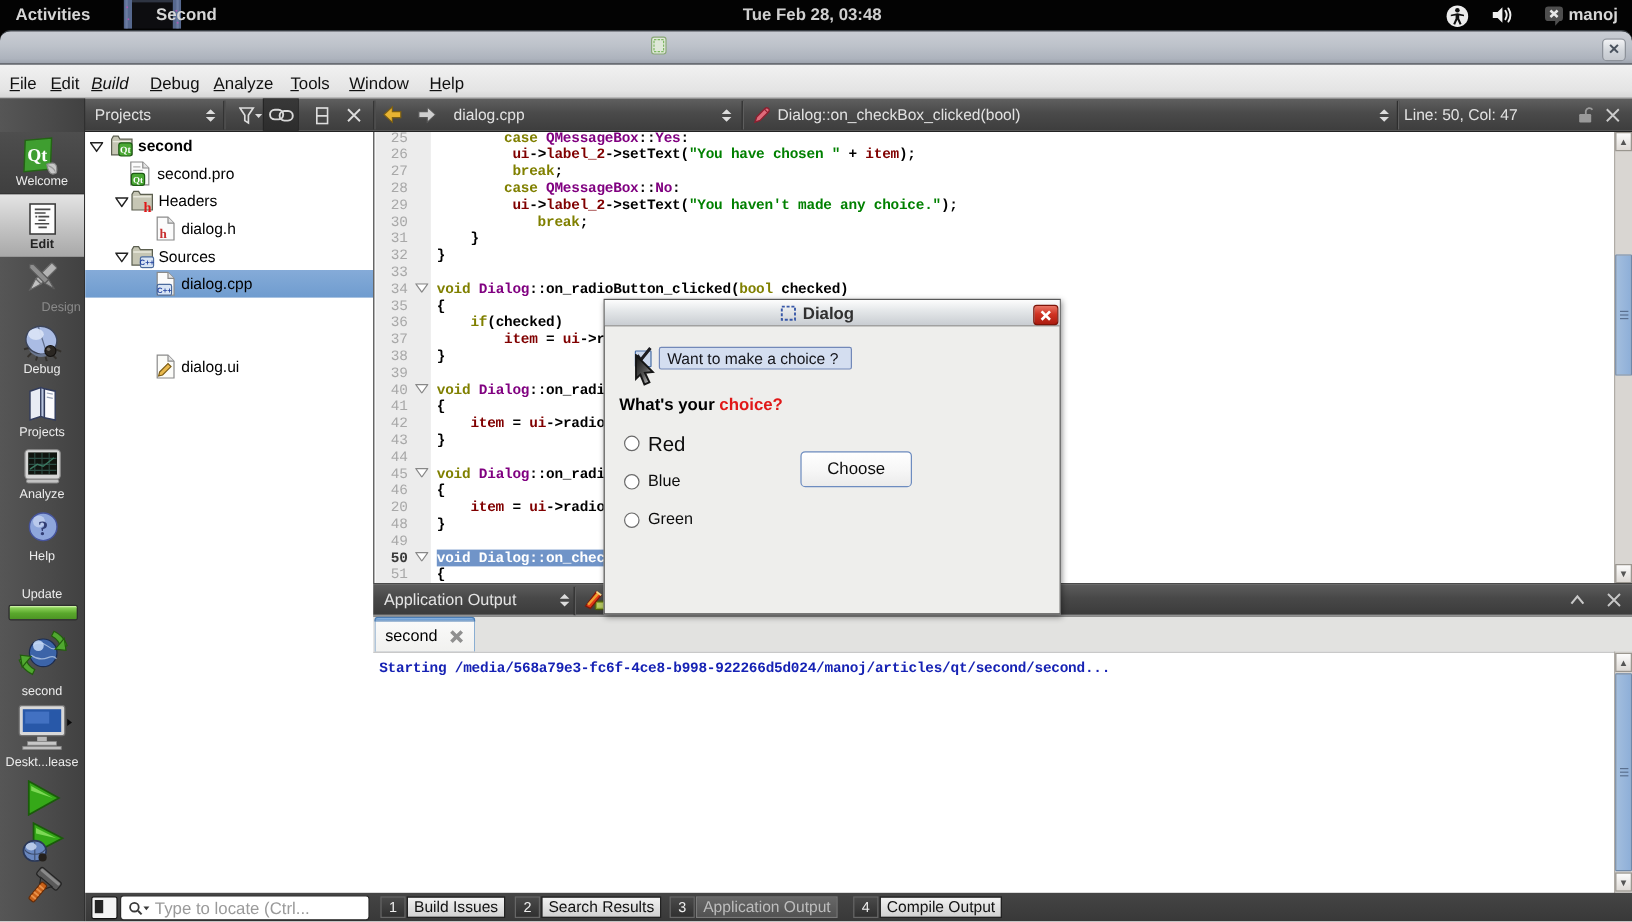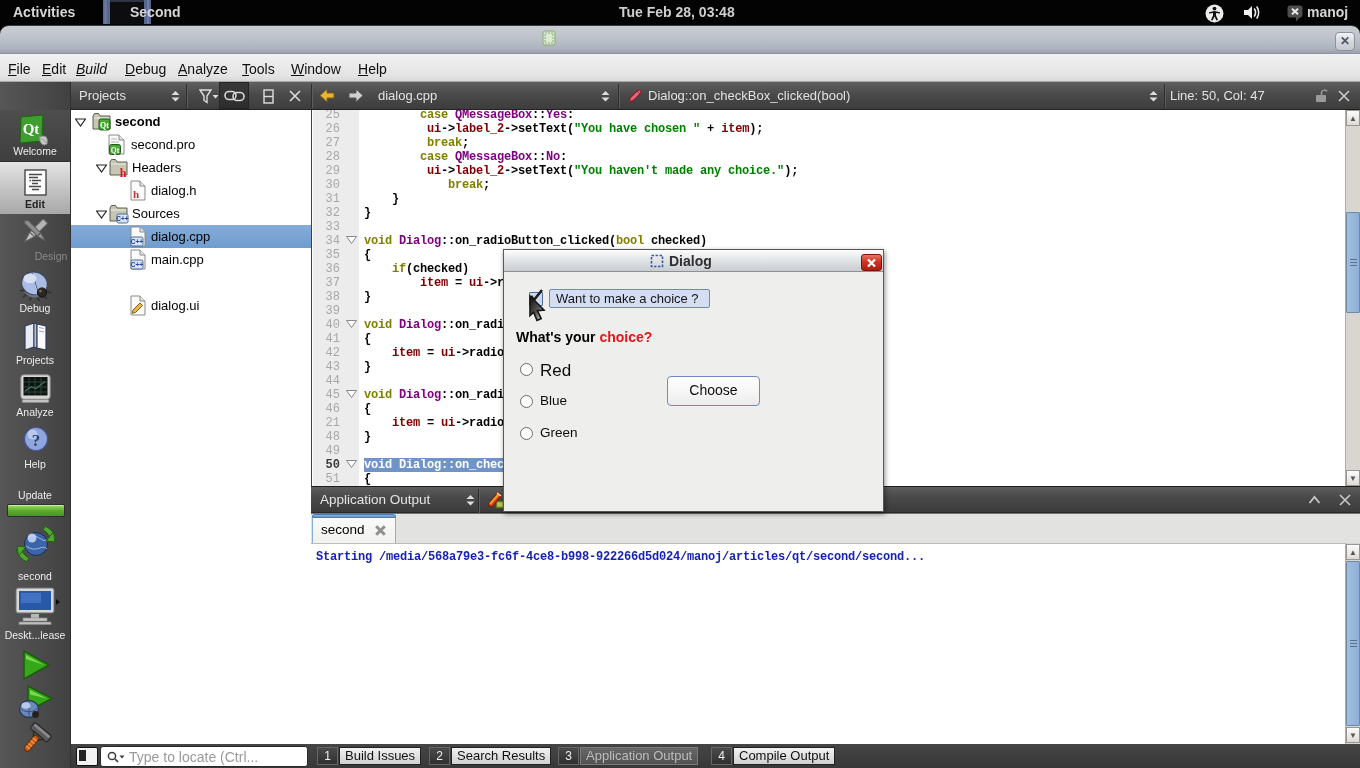--- a/index.html
+++ b/index.html
@@ -347,29 +347,20 @@
       <span class="txt" style="left:61px;">Sources</span>
     </div>
   <div class="trow selrow" style="top:115px;">
       <svg class="abs" style="left:59px;top:1px;" width="16" height="21" viewBox="0 0 16 21">
         <path d="M1 1 h9 l5 5 v14 h-14z" fill="#fbfbfb" stroke="#8a8a8a"></path>
         <path d="M10 1 v5 h5" fill="#e4e4e4" stroke="#8a8a8a"></path>
         <rect x="1" y="11" width="12" height="9" rx="1.5" fill="#d8e4f4" stroke="#4a6a9c"></rect>
         <text x="7" y="18" font-size="6.5" font-weight="bold" fill="#2444a0" text-anchor="middle" font-family="Liberation Sans">C++</text>
       </svg>
       <span class="txt" style="left:80px;">dialog.cpp</span>
-    </div>
-  <div class="trow" style="top:138px;">
-      <svg class="abs" style="left:59px;top:1px;" width="16" height="21" viewBox="0 0 16 21">
-        <path d="M1 1 h9 l5 5 v14 h-14z" fill="#fbfbfb" stroke="#8a8a8a"></path>
-        <path d="M10 1 v5 h5" fill="#e4e4e4" stroke="#8a8a8a"></path>
-        <rect x="1" y="11" width="12" height="9" rx="1.5" fill="#d8e4f4" stroke="#4a6a9c"></rect>
-        <text x="7" y="18" font-size="6.5" font-weight="bold" fill="#2444a0" text-anchor="middle" font-family="Liberation Sans">C++</text>
-      </svg>
-      <span class="txt" style="left:80px;">main.cpp</span>
     </div>
   <div class="trow" style="top:184px;">
       <svg class="abs" style="left:59px;top:1px;" width="16" height="21" viewBox="0 0 16 21">
         <path d="M1 1 h9 l5 5 v14 h-14z" fill="#fbfbf8" stroke="#8a8a8a"></path>
         <path d="M10 1 v5 h5" fill="#e4e4e4" stroke="#8a8a8a"></path>
         <path d="M3 15 l7 -7 l2.5 2.5 l-7 7 l-3.3 0.8z" fill="#e8b84c" stroke="#7c5c14"></path>
       </svg>
       <span class="txt" style="left:80px;">dialog.ui</span>
     </div>
 </div>
@@ -423,21 +414,21 @@
       <div class="codeline" style="top:250px;"><span style="position:absolute;left:52px;">}</span></div>
       <div class="lnum" style="top:264px;left:0;">44</div>
       <div class="codeline" style="top:264px;"><span style="position:absolute;left:52px;"></span></div>
       <div class="lnum" style="top:278px;left:0;">45</div>
       <div class="fold" style="top:280px;"><svg width="11" height="8">
           <path d="M0.5 0.5 H10.5 L5.5 7.5z" fill="#fff" stroke="#888"></path>
         </svg></div>
       <div class="codeline" style="top:278px;"><span style="position:absolute;left:52px;"><span class="kw">void</span> <span class="ty">Dialog</span>::on_radi</span></div>
       <div class="lnum" style="top:292px;left:0;">46</div>
       <div class="codeline" style="top:292px;"><span style="position:absolute;left:52px;">{</span></div>
-      <div class="lnum" style="top:306px;left:0;">21</div>
+      <div class="lnum" style="top:306px;left:0;">20</div>
       <div class="codeline" style="top:306px;"><span style="position:absolute;left:52px;">    <span class="fi">item</span> = <span class="fi">ui</span>-&gt;radio</span></div>
       <div class="lnum" style="top:320px;left:0;">48</div>
       <div class="codeline" style="top:320px;"><span style="position:absolute;left:52px;">}</span></div>
       <div class="lnum" style="top:334px;left:0;">49</div>
       <div class="codeline" style="top:334px;"><span style="position:absolute;left:52px;"></span></div>
       <div class="lnum" style="top:348px;left:0;font-weight:bold;color:#3a3a3a;">50</div>
       <div class="fold" style="top:350px;"><svg width="11" height="8">
           <path d="M0.5 0.5 H10.5 L5.5 7.5z" fill="#fff" stroke="#888"></path>
         </svg></div>
       <div class="codeline" style="top:348px;"><span style="position:absolute;left:52px;top:0;width:140px;height:14px;background:#7094c8;"></span><span style="position:absolute;left:52px;color:#fff;">void Dialog::on_chec</span></div>

